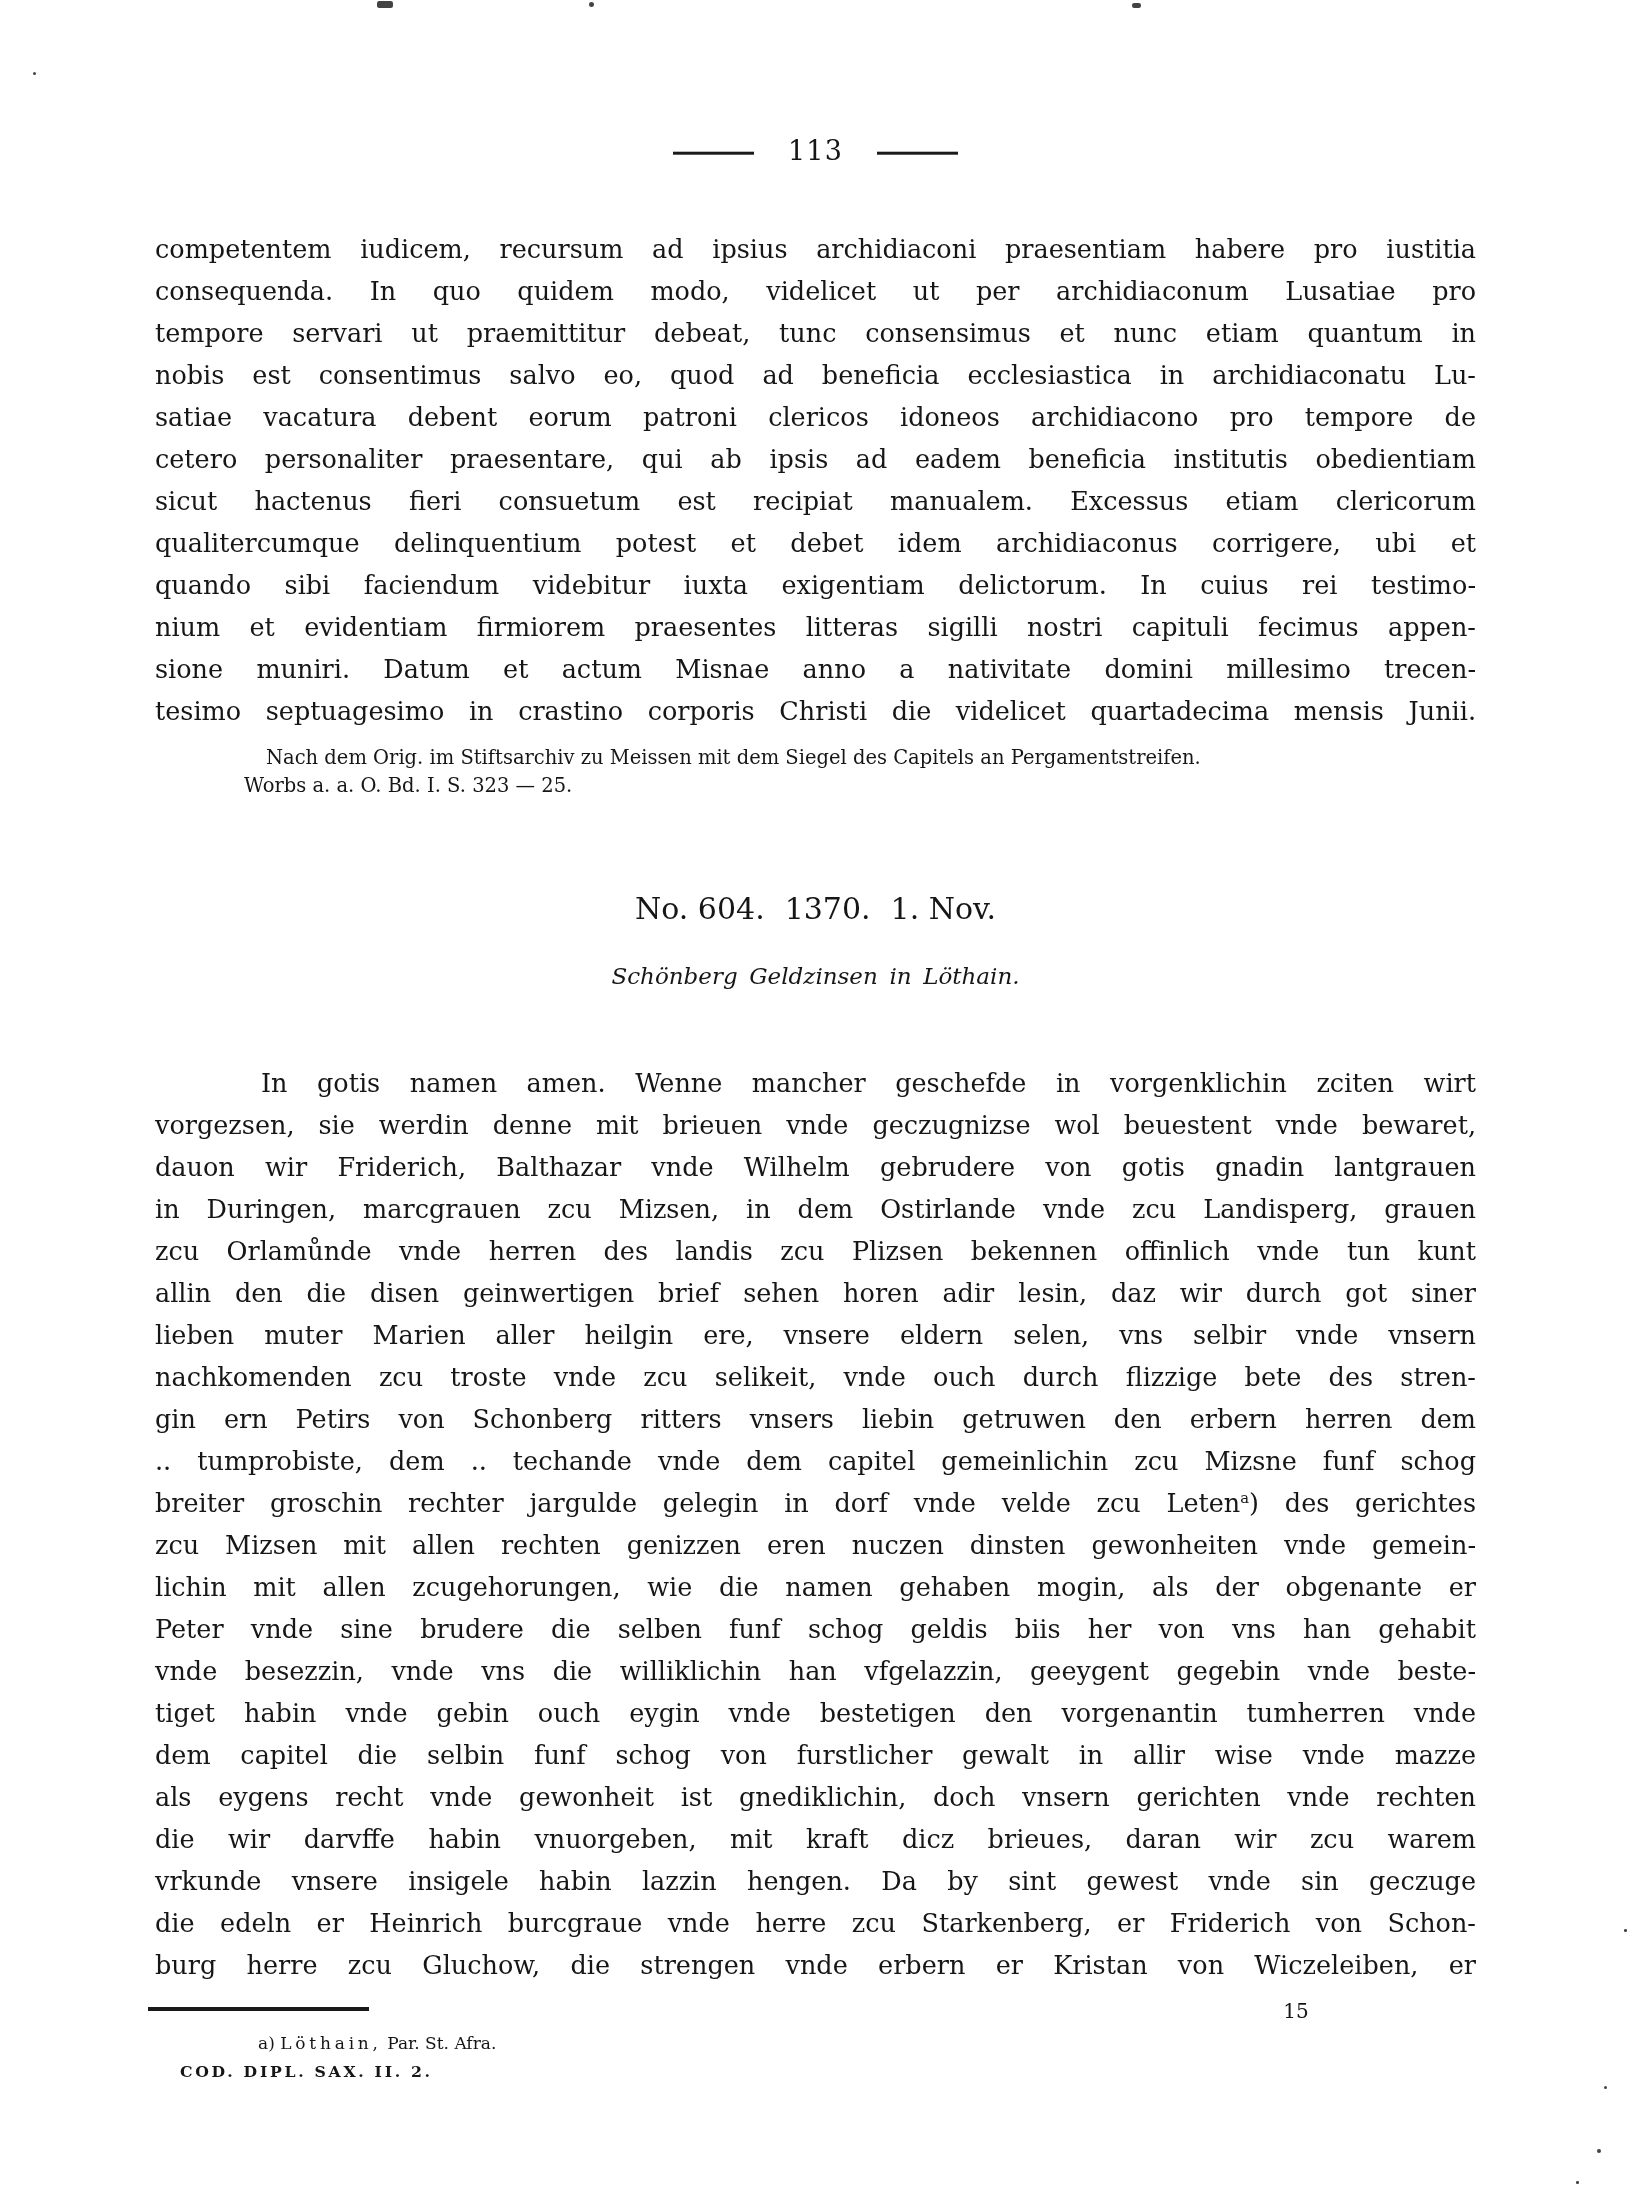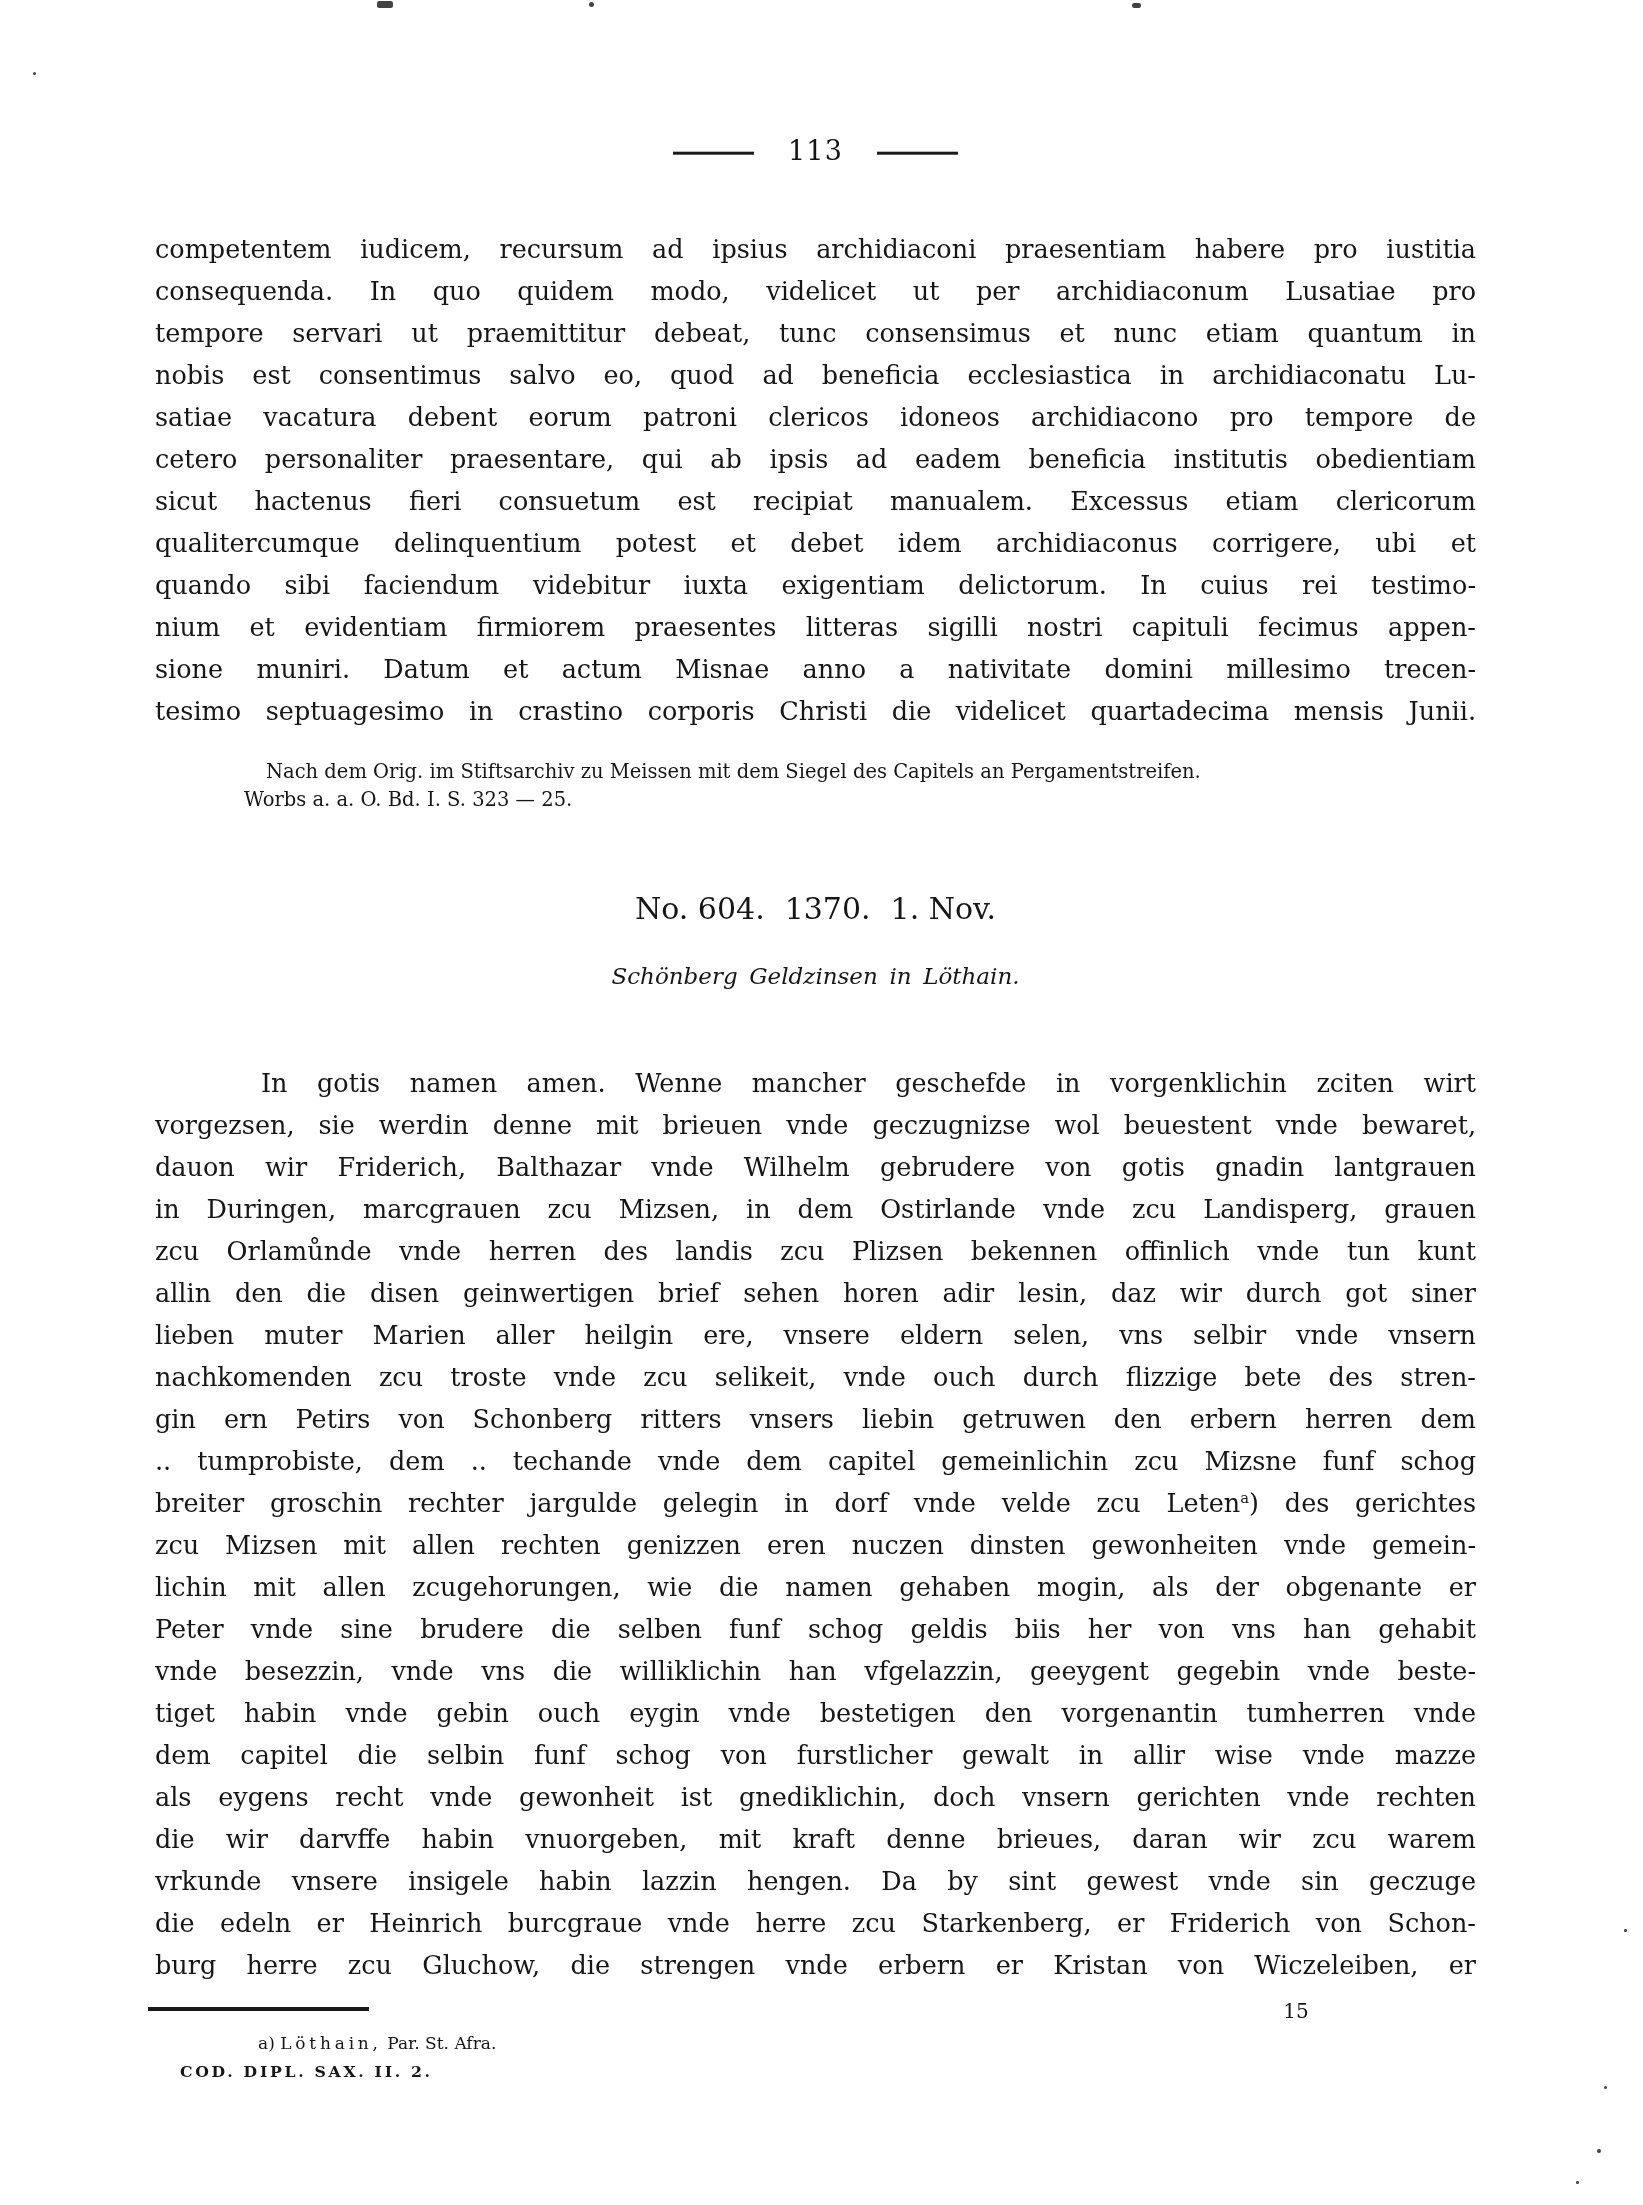--- a/index.html
+++ b/index.html
@@ -96,21 +96,21 @@
     <div class="jl">satiae vacatura debent eorum patroni clericos idoneos archidiacono pro tempore de</div>
     <div class="jl">cetero personaliter praesentare, qui ab ipsis ad eadem beneficia institutis obedientiam</div>
     <div class="jl">sicut hactenus fieri consuetum est recipiat manualem. Excessus etiam clericorum</div>
     <div class="jl">qualitercumque delinquentium potest et debet idem archidiaconus corrigere, ubi et</div>
     <div class="jl">quando sibi faciendum videbitur iuxta exigentiam delictorum. In cuius rei testimo-</div>
     <div class="jl">nium et evidentiam firmiorem praesentes litteras sigilli nostri capituli fecimus appen-</div>
     <div class="jl">sione muniri. Datum et actum Misnae anno a nativitate domini millesimo trecen-</div>
     <div class="jl">tesimo septuagesimo in crastino corporis Christi die videlicet quartadecima mensis Junii.</div>
   </div>
 
-  <div class="textcol source-note" style="position:absolute;margin-top:14px;">
+  <div class="textcol source-note" style="position:absolute;">
     <div class="sn1">Nach dem Orig. im Stiftsarchiv zu Meissen mit dem Siegel des Capitels an Pergamentstreifen.</div>
     <div class="sn2">Worbs a. a. O. Bd. I. S. 323 — 25.</div>
   </div>
 
   <div class="textcol entry-heading" style="position:absolute;">
     <span>No. 604.</span><span>1370.</span><span>1. Nov.</span>
   </div>
 
   <div class="textcol summary" style="position:absolute;">
     <div class="s2">Schönberg Geldzinsen in Löthain.</div>
@@ -128,21 +128,21 @@
     <div class="jl">gin ern Petirs von Schonberg ritters vnsers liebin getruwen den erbern herren dem</div>
     <div class="jl">.. tumprobiste, dem .. techande vnde dem capitel gemeinlichin zcu Mizsne funf schog</div>
     <div class="jl"><span>breiter groschin rechter jargulde gelegin in dorf vnde velde zcu Leten</span><sup class="fnref">a</sup><span>) des gerichtes</span></div>
     <div class="jl">zcu Mizsen mit allen rechten genizzen eren nuczen dinsten gewonheiten vnde gemein-</div>
     <div class="jl">lichin mit allen zcugehorungen, wie die namen gehaben mogin, als der obgenante er</div>
     <div class="jl">Peter vnde sine brudere die selben funf schog geldis biis her von vns han gehabit</div>
     <div class="jl">vnde besezzin, vnde vns die williklichin han vfgelazzin, geeygent gegebin vnde beste-</div>
     <div class="jl">tiget habin vnde gebin ouch eygin vnde bestetigen den vorgenantin tumherren vnde</div>
     <div class="jl">dem capitel die selbin funf schog von furstlicher gewalt in allir wise vnde mazze</div>
     <div class="jl">als eygens recht vnde gewonheit ist gnediklichin, doch vnsern gerichten vnde rechten</div>
-    <div class="jl">die wir darvffe habin vnuorgeben, mit kraft denne brieues, daran wir zcu warem</div>
+    <div class="jl">die wir darvffe habin vnuorgeben, mit kraft dicz brieues, daran wir zcu warem</div>
     <div class="jl">vrkunde vnsere insigele habin lazzin hengen. Da by sint gewest vnde sin geczuge</div>
     <div class="jl">die edeln er Heinrich burcgraue vnde herre zcu Starkenberg, er Friderich von Schon-</div>
     <div class="jl">burg herre zcu Gluchow, die strengen vnde erbern er Kristan von Wiczeleiben, er</div>
   </div>
 
   <div class="fn-rule"></div>
 
   <div class="textcol footnote" style="position:absolute;">
     <span>a)</span>
     <span class="spaced">Löthain,</span>

